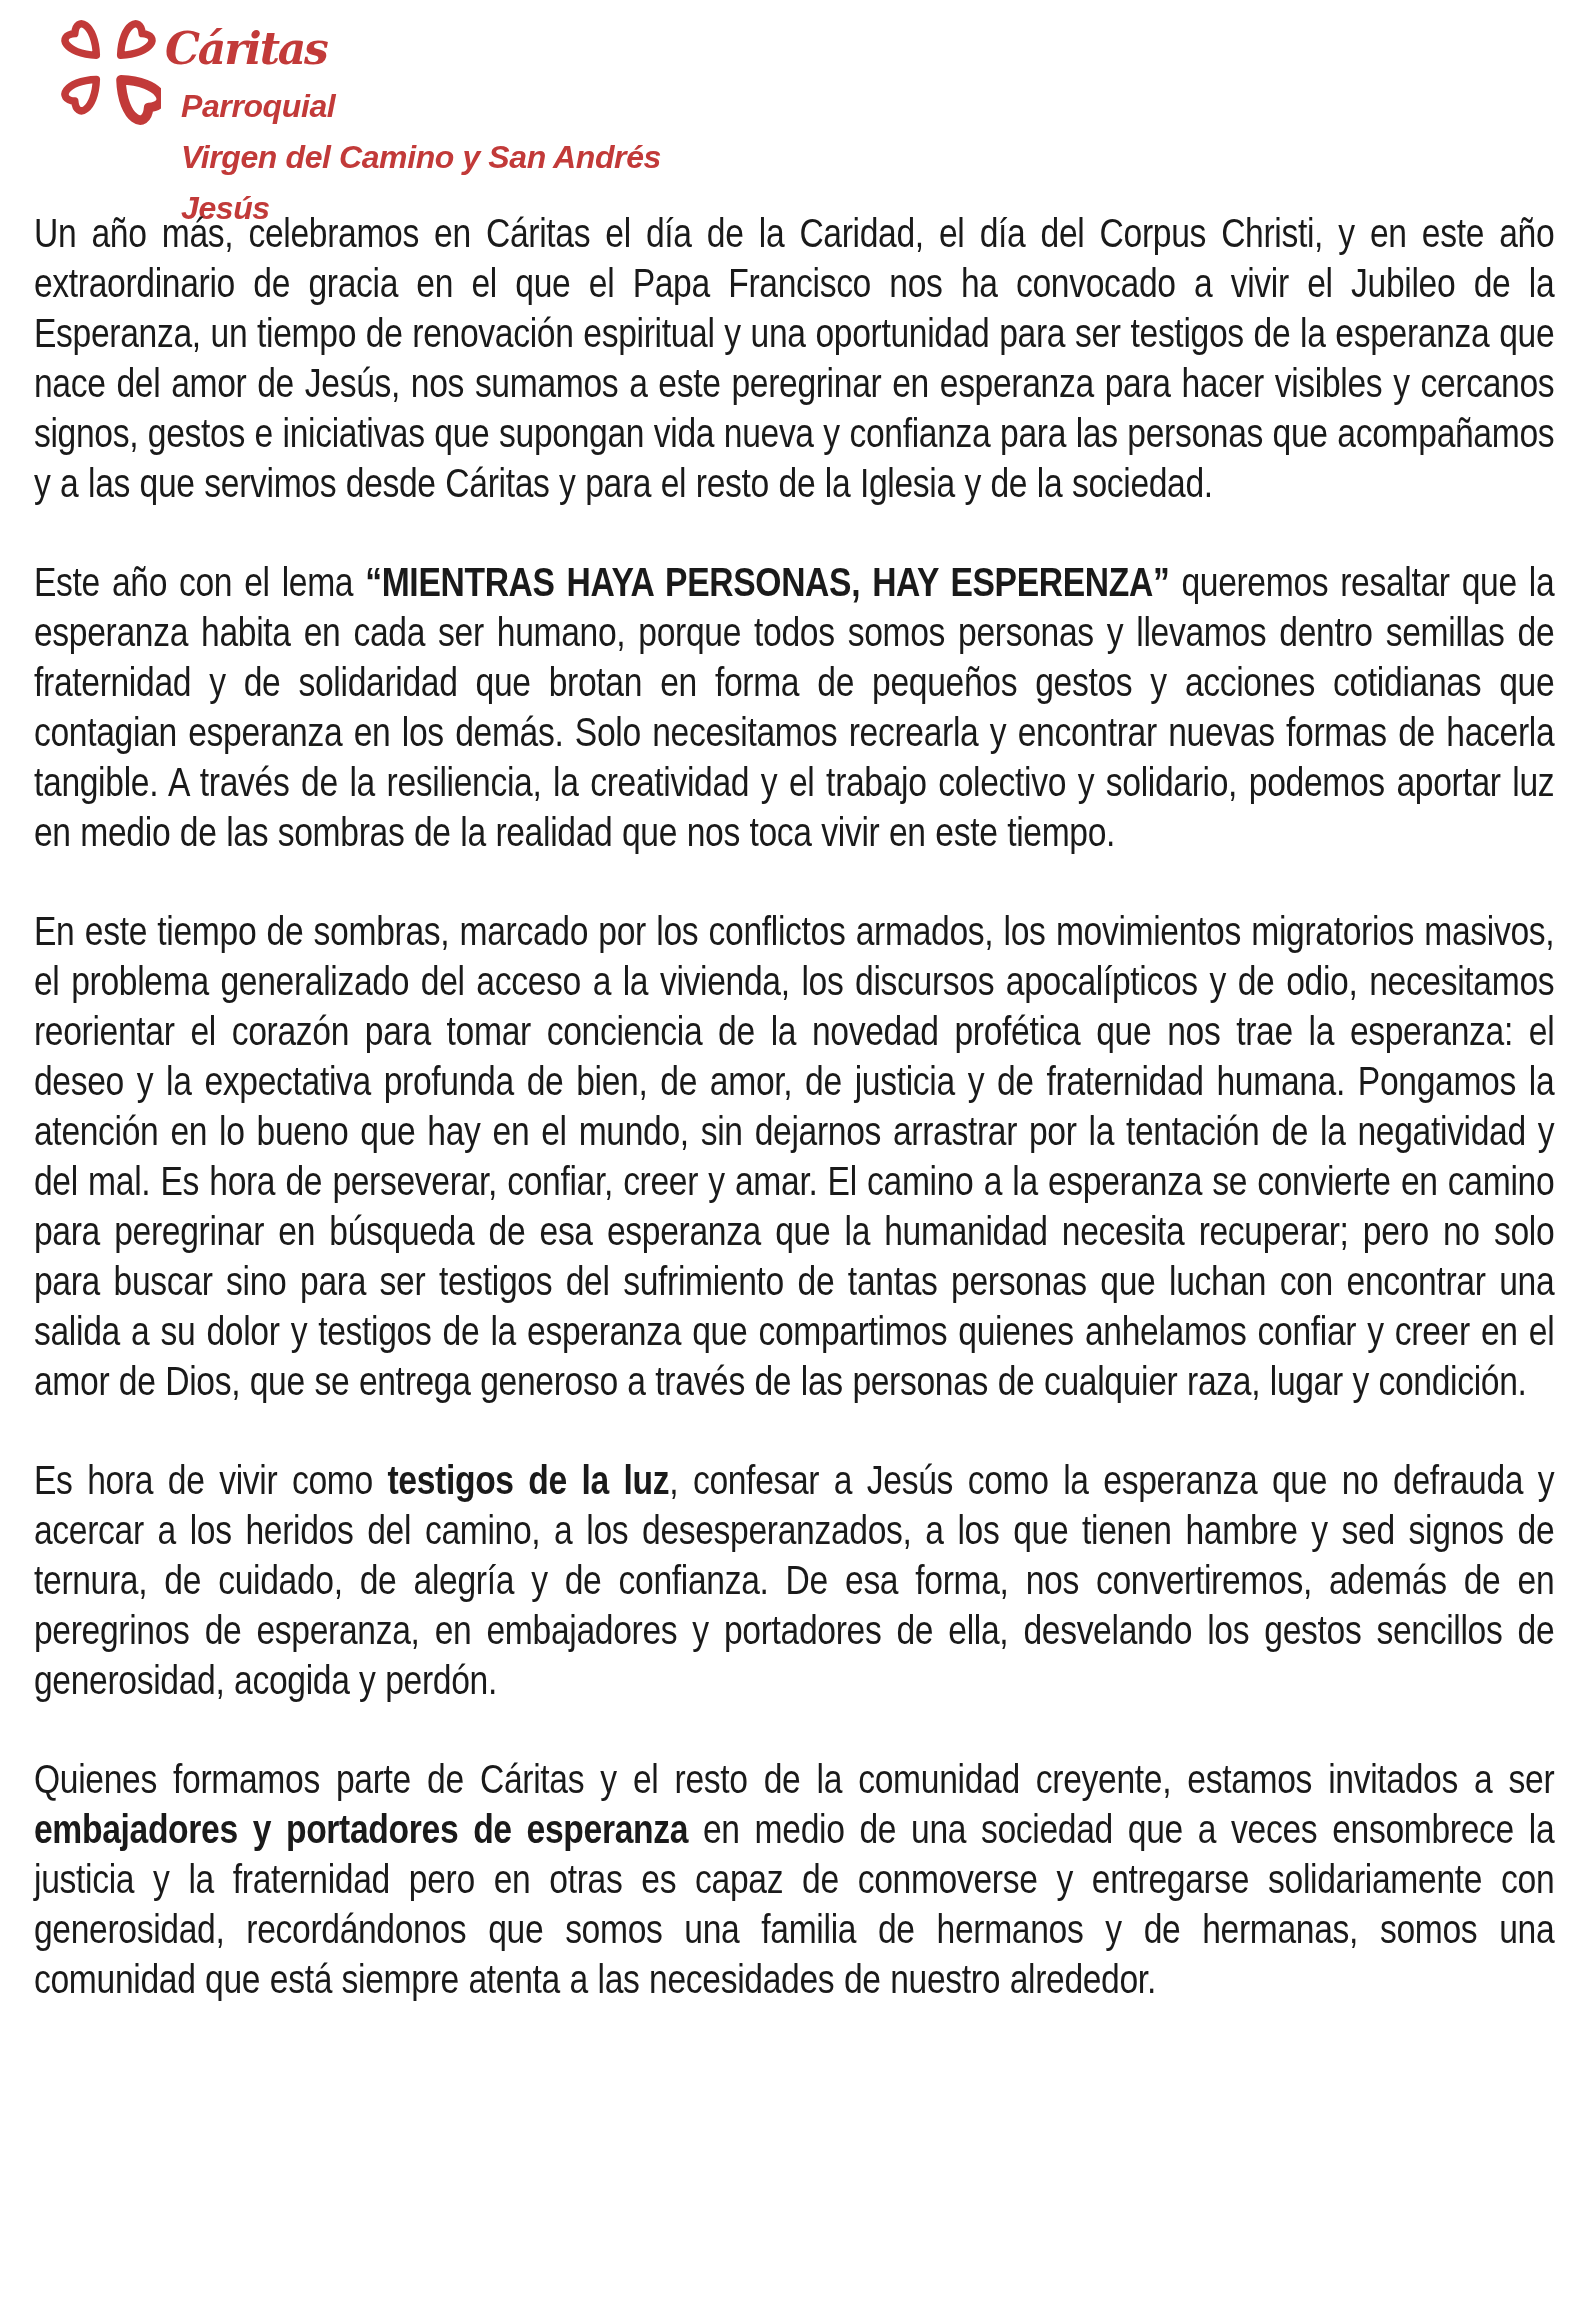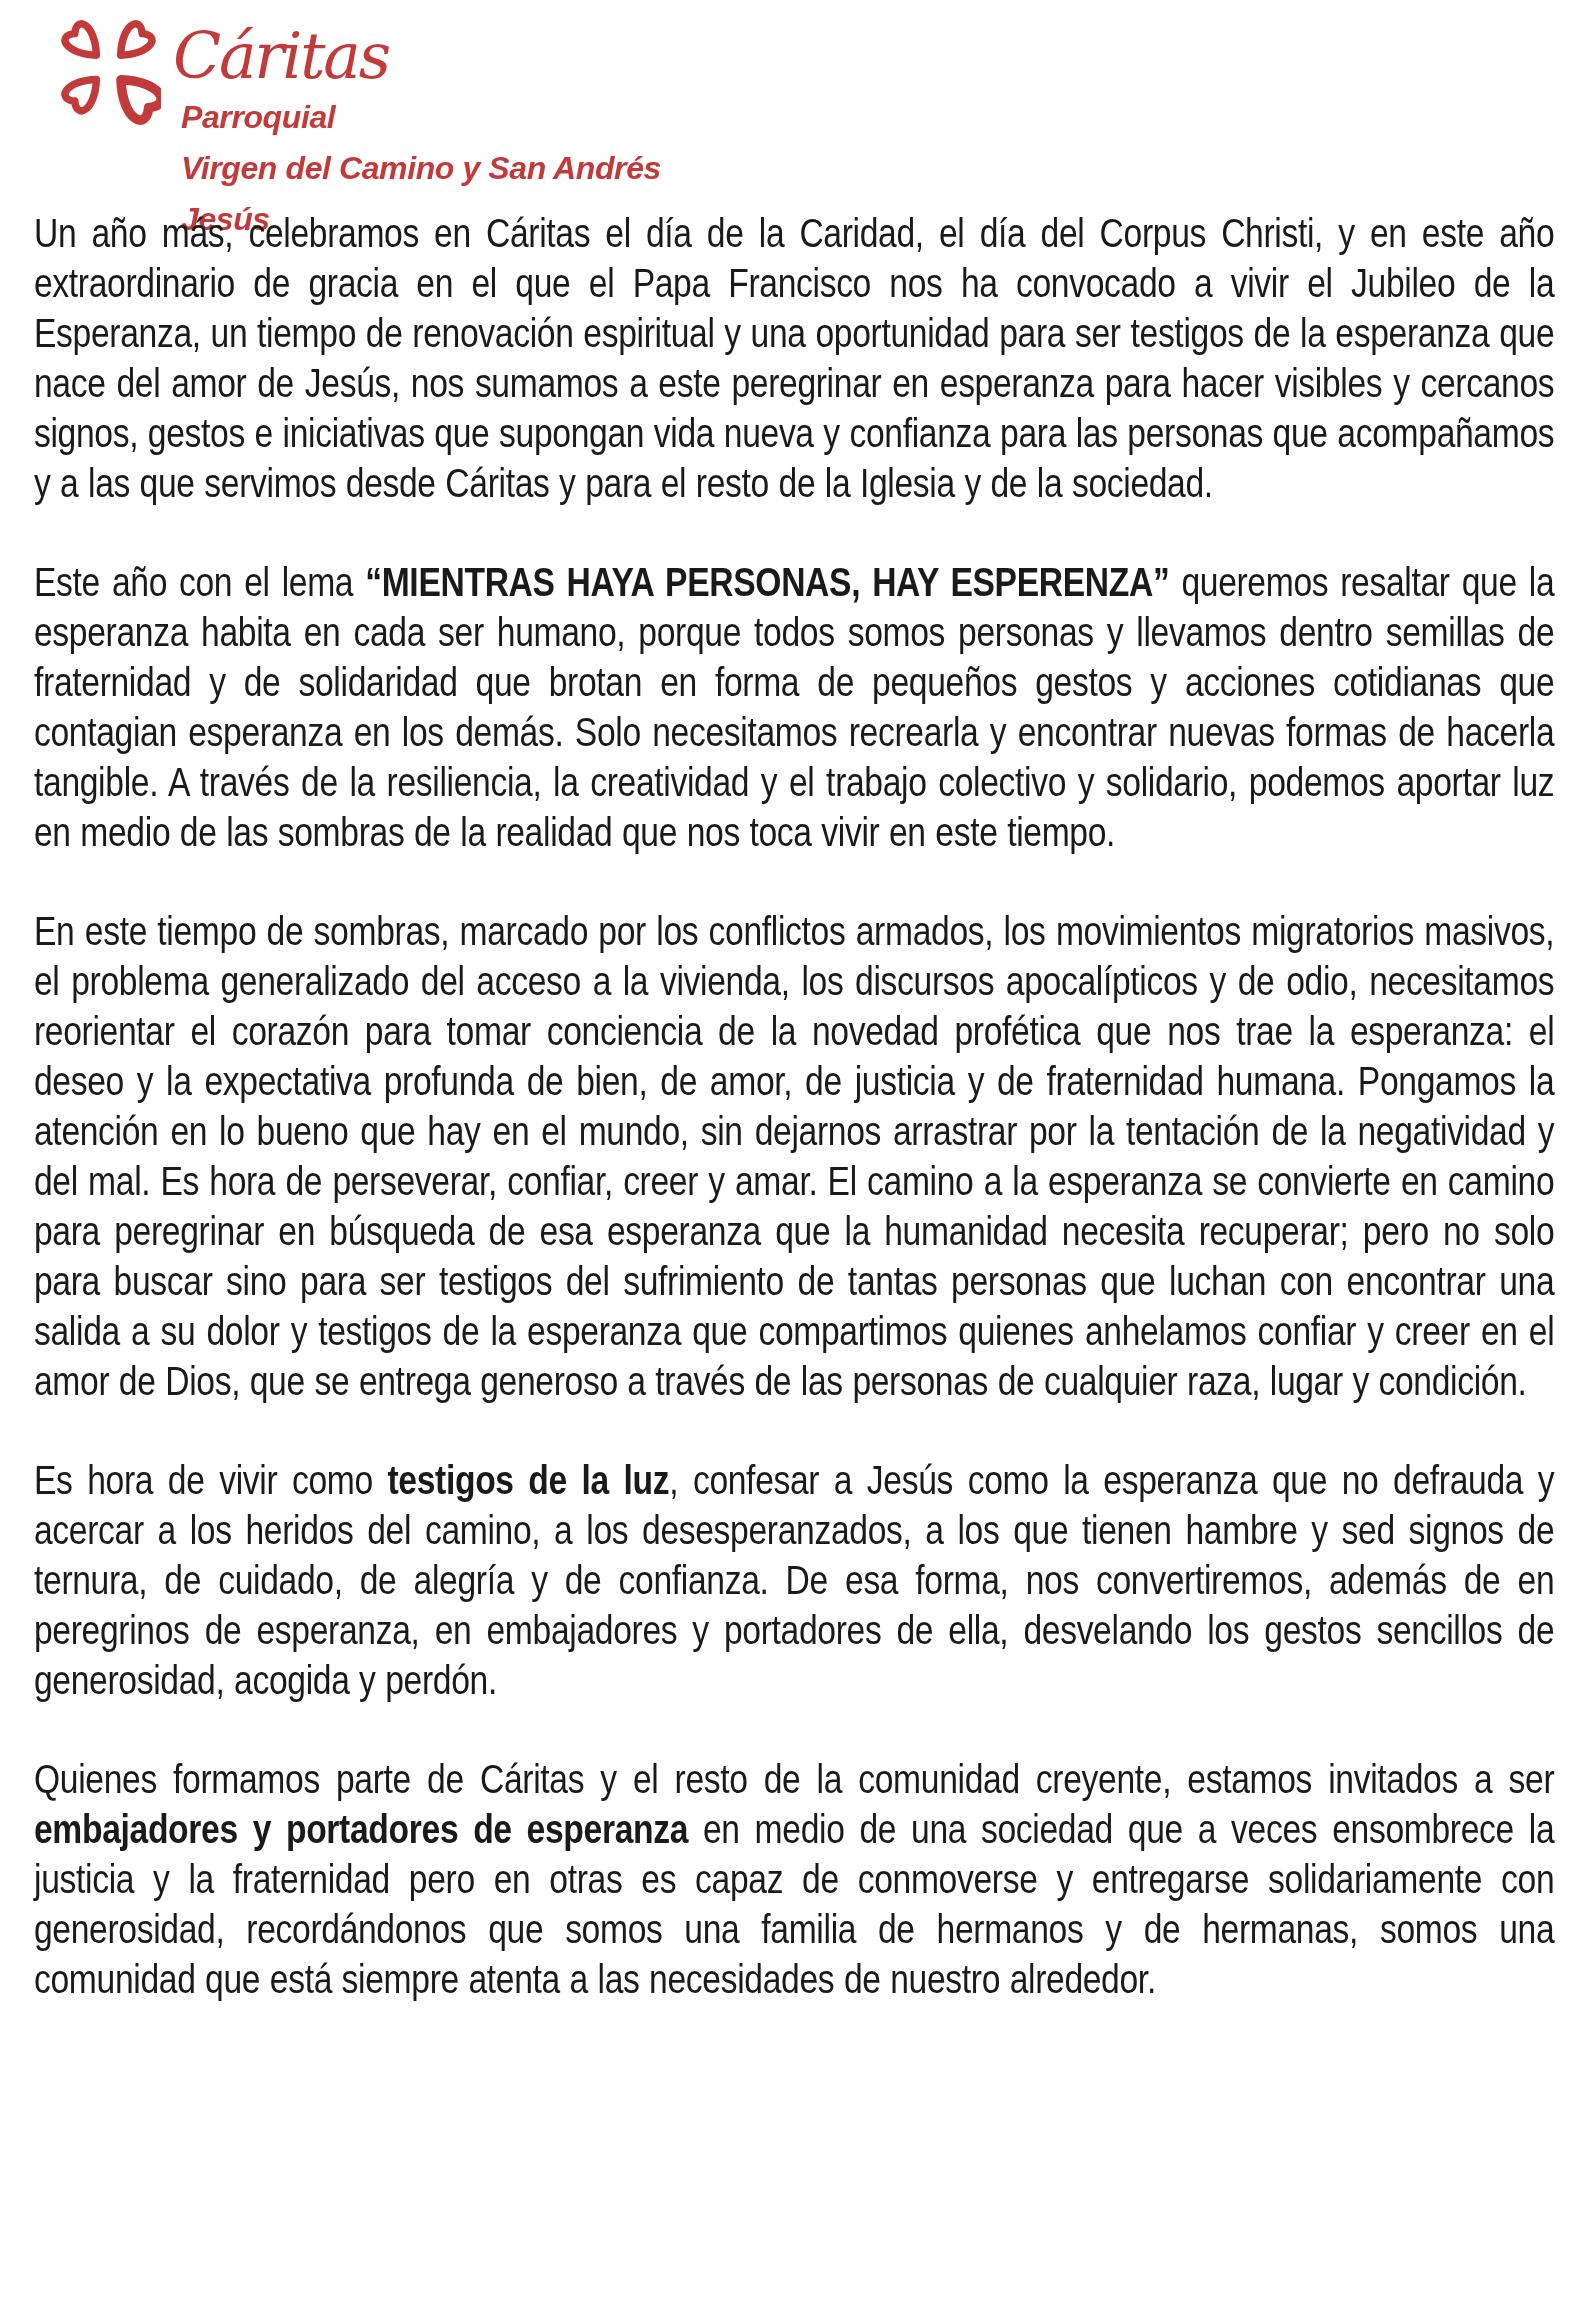--- a/index.html
+++ b/index.html
@@ -12,25 +12,25 @@
     font-family:"Liberation Sans",sans-serif;
   }
 
   
   .logo-block{position:absolute;left:0;top:0;width:812px;height:207px;}
   .hearts{position:absolute;left:56px;top:14.8px;}
   .logo-text{position:absolute;left:165px;top:13.3px;color:#c23a39;}
   .brand{
     font-family:"DejaVu Serif","Liberation Serif",serif;
     font-style:italic;
-    font-weight:normal;
-    font-size:63px;
+    font-weight:bold;
+    font-size:44px;
     line-height:71px;
     letter-spacing:-2.2px;
-    margin:8px;
+    margin:0;
   }
   .logo-sub{
     font-family:"Liberation Sans",sans-serif;
     font-style:italic;
     font-weight:bold;
     font-size:32px;
     line-height:35px;
     margin:16px;
     letter-spacing:-0.4px;
   }

